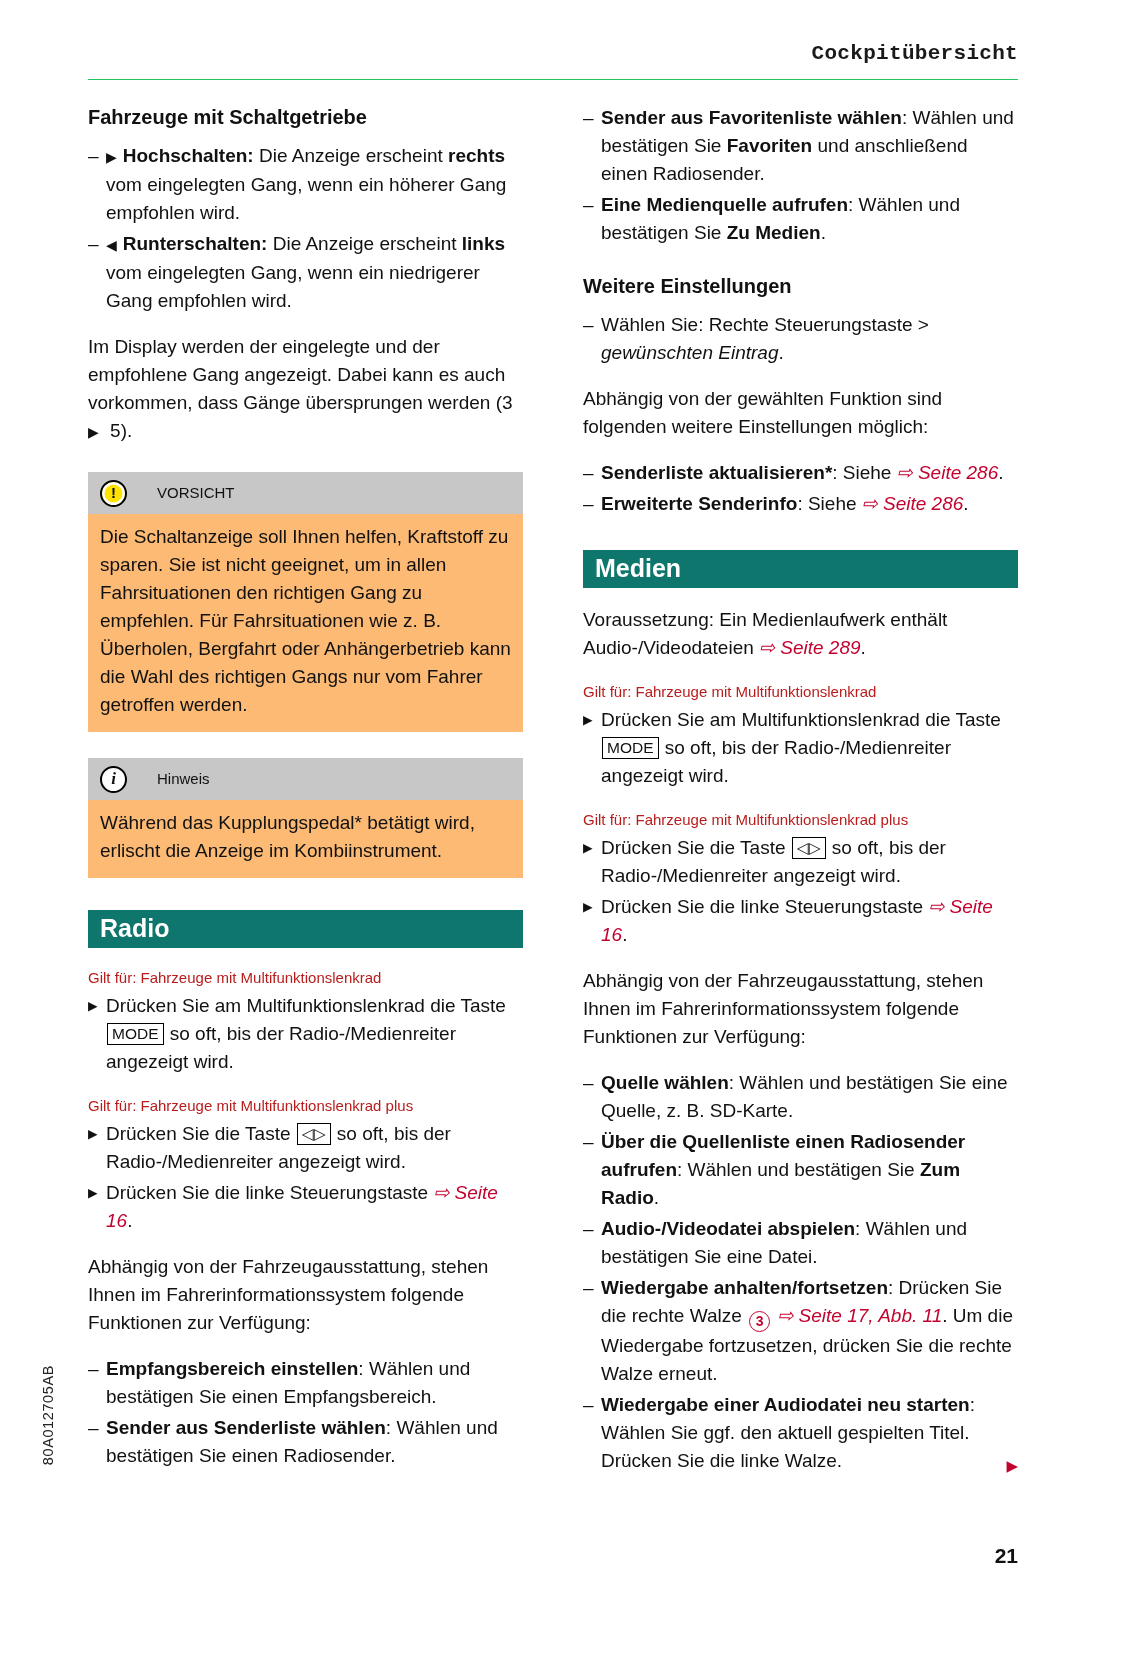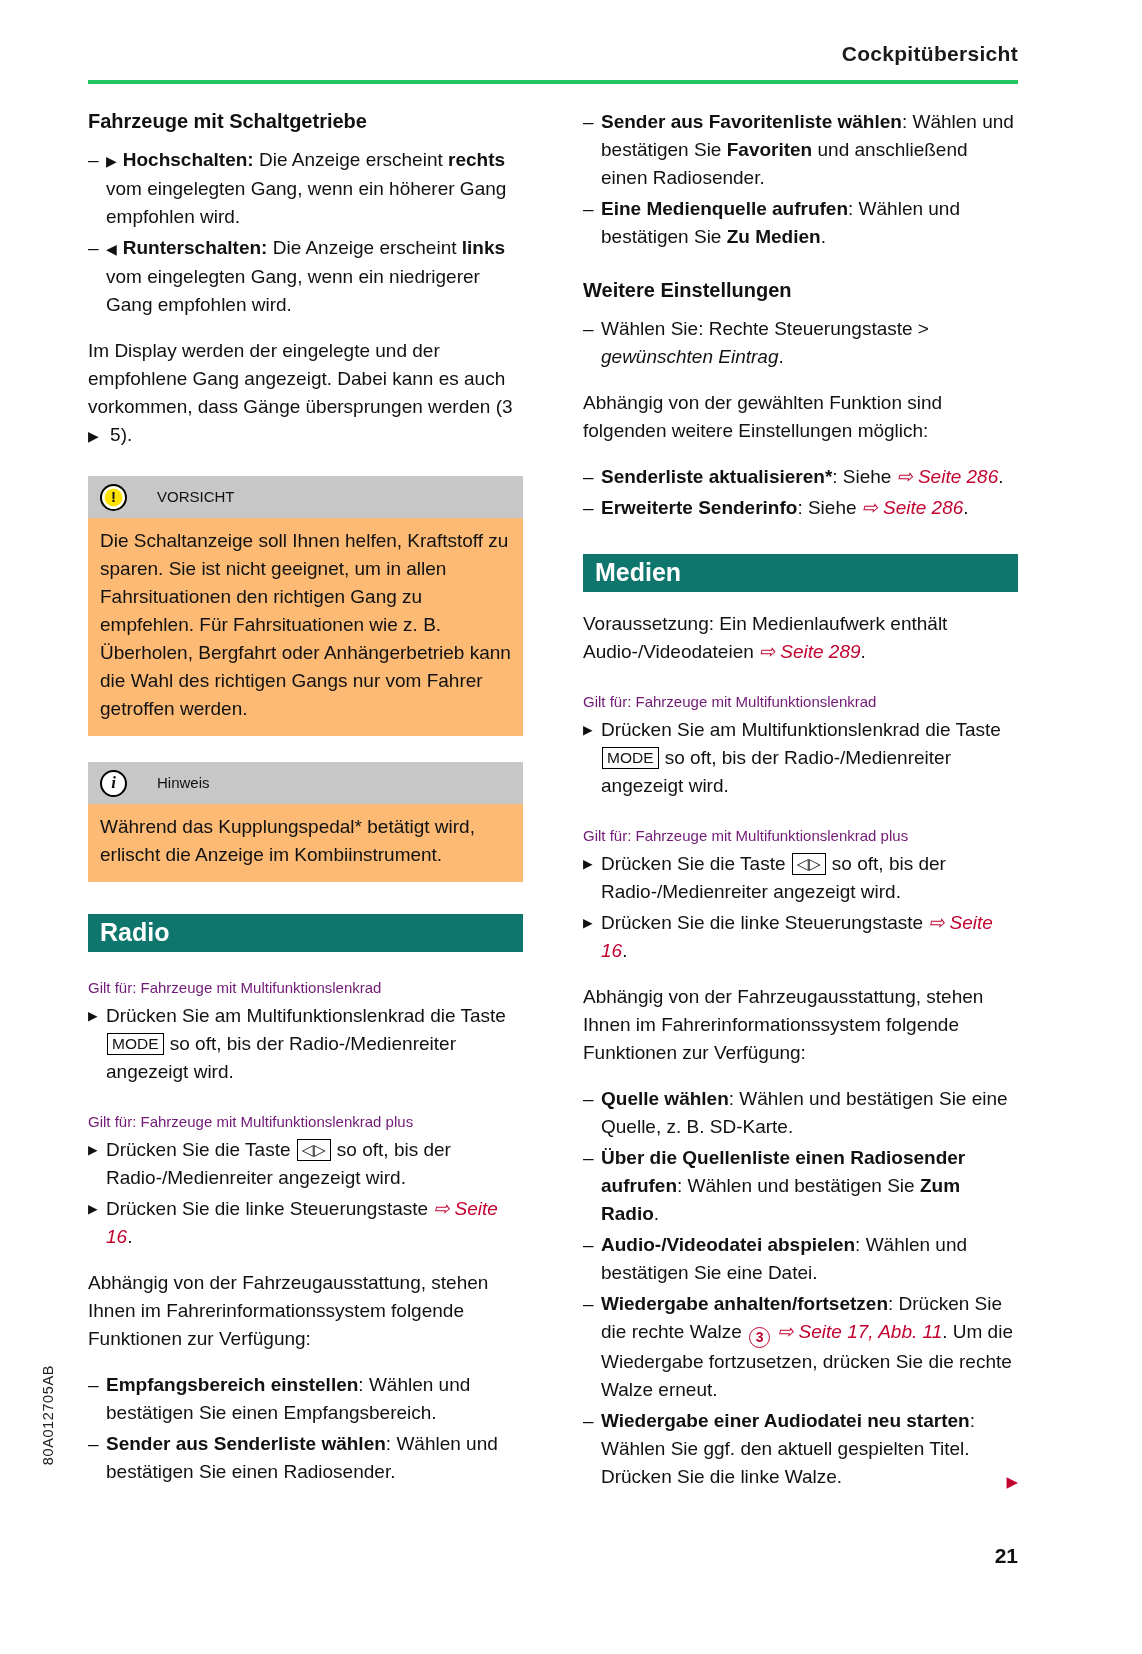--- a/index.html
+++ b/index.html
@@ -7,29 +7,29 @@
   body {
     width: 1142px; height: 1654px;
     position: relative;
     background: #ffffff;
     font-family: "Liberation Sans", sans-serif;
     color: #111;
   }
   .content { position: absolute; left: 88px; top: 42px; width: 930px; }
   .page-header {
     text-align: right; font-weight: bold; font-size: 21px; color: #1a1a1a;
-    padding-bottom: 14px; border-bottom: 4px solid #22c55e; letter-spacing: 0.3px;
+    padding-bottom: 14px; border-bottom: 1px solid #22c55e; letter-spacing: 0.3px; font-family: Liberation Mono, monospace;
   }
   .columns { display: flex; gap: 60px; margin-top: 24px; }
   .col { width: 444px; font-size: 19px; line-height: 28px; }
   .col > :first-child { margin-top: 0 !important; }
 
   .heading { font-size: 20px; line-height: 26px; font-weight: bold; margin: 26px 0 12px; }
   .para { margin: 18px 0; }
-  .applies { margin: 26px 0 4px; font-size: 15px; line-height: 20px; color: #701a75; }
+  .applies { margin: 20px 0 4px; font-size: 15px; line-height: 20px; color: #b91c1c; }
 
   .banner {
     margin: 32px 0 2px; background: #0f766e; color: #fff;
     font-weight: bold; font-size: 25px; padding: 4px 12px 6px;
   }
 
   .item { display: flex; margin: 0 0 3px; }
   .item .marker { flex: 0 0 18px; }
   .item.arrow .marker { font-size: 12.5px; }
   .item-body { flex: 1; }

